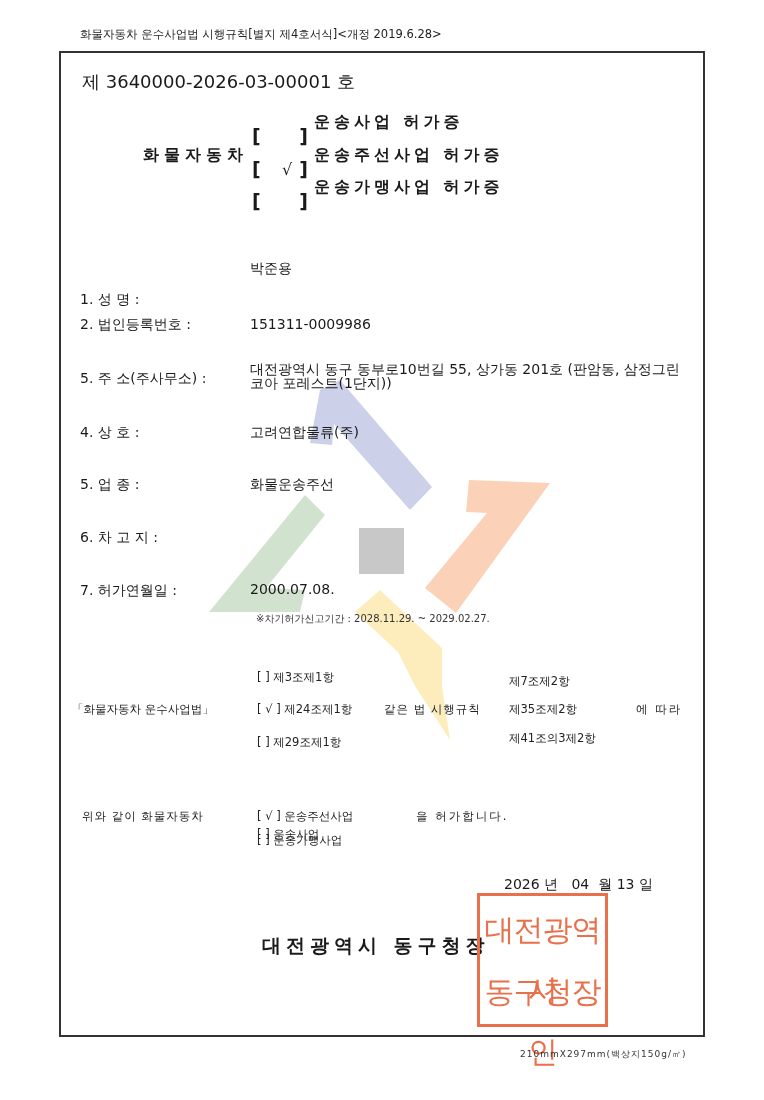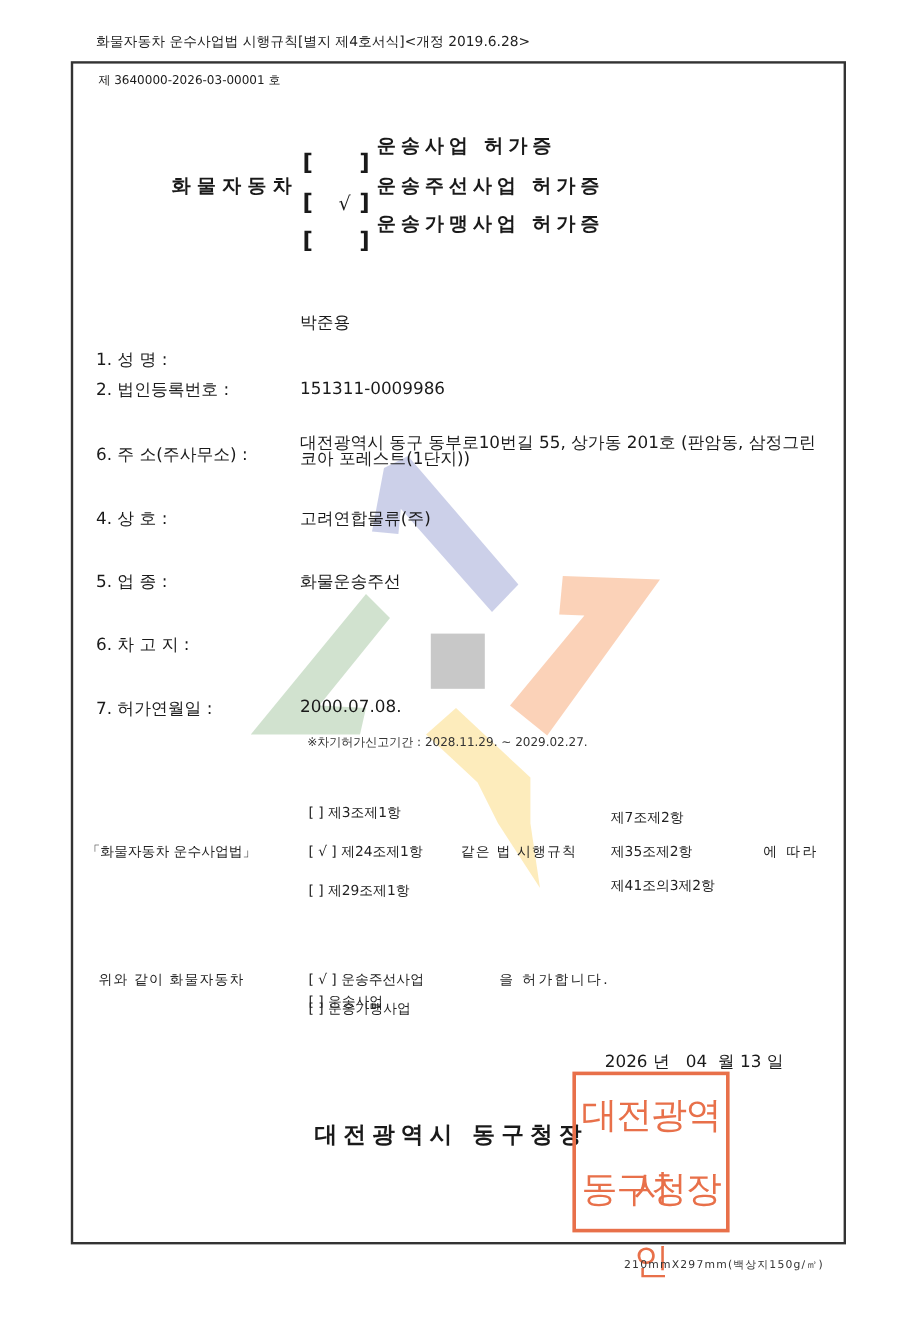--- a/index.html
+++ b/index.html
@@ -7,21 +7,21 @@
     width: 764px; height: 1100px; position: relative; overflow: hidden;
     font-family: "DejaVu Sans", "Liberation Sans", sans-serif; color: #1a1a1a;
   }
   .abs { position: absolute; white-space: nowrap; }
   .form-header { left: 80px; top: 27px; font-size: 11.5px; color: #222; }
   .frame {
     position: absolute; left: 59px; top: 51px; width: 642px; height: 982px;
     border: 2px solid #333; box-sizing: content-box;
   }
   .watermark { position: absolute; left: 0; top: 0; width: 764px; height: 1100px; pointer-events: none; }
-  .doc-no { left: 82px; top: 60px; font-size: 10px; }
+  .doc-no { left: 82px; top: 70px; font-size: 18px; }
   .lic-label { left: 143px; top: 145px; font-size: 16px; font-weight: bold; letter-spacing: 5px; }
   .lic-opt { left: 252px; font-size: 16px; font-weight: bold; letter-spacing: 4px; }
   .lic-opt .bracket { display: inline-block; width: 62px; position: relative; }
   .lic-opt .bracket .l { position: absolute; left: 0; top: -2px; font-size: 19px; }
   .lic-opt .bracket .r { position: absolute; right: 2px; top: -2px; font-size: 19px; }
   .lic-opt .bracket .chk { position: absolute; left: 30px; top: 0; font-weight: normal; }
   .field-label { left: 80px; font-size: 14px; }
   .field-value { left: 250px; font-size: 14px; }
   .field-value.wrap { white-space: normal; width: 440px; line-height: 14px; }
   .note { left: 256px; top: 612px; font-size: 10px; color: #333; }
@@ -77,21 +77,21 @@
     <span class="r">]</span>
   </span><span>운송가맹사업 허가증</span>
 </div>
 
 <div class="abs field-label" style="top:260px;margin-top:31px;">1. 성     명 :</div>
 <div class="abs field-value" style="top:260px;">박준용</div>
 
 <div class="abs field-label" style="top:316px;">2. 법인등록번호 :</div>
 <div class="abs field-value" style="top:316px;">151311-0009986</div>
 
-<div class="abs field-label" style="top:370px;">6. 주     소(주사무소) :</div>
+<div class="abs field-label" style="top:370px;">5. 주     소(주사무소) :</div>
 <div class="abs field-value wrap" style="top:362px;">대전광역시 동구 동부로10번길 55, 상가동 201호 (판암동, 삼정그린코아 포레스트(1단지))</div>
 
 <div class="abs field-label" style="top:424px;">4. 상     호 :</div>
 <div class="abs field-value" style="top:424px;">고려연합물류(주)</div>
 
 <div class="abs field-label" style="top:476px;">5. 업     종 :</div>
 <div class="abs field-value" style="top:476px;">화물운송주선</div>
 
 <div class="abs field-label" style="top:529px;">6. 차 고 지 :</div>
 <div class="abs field-value" style="top:529px;"></div>

